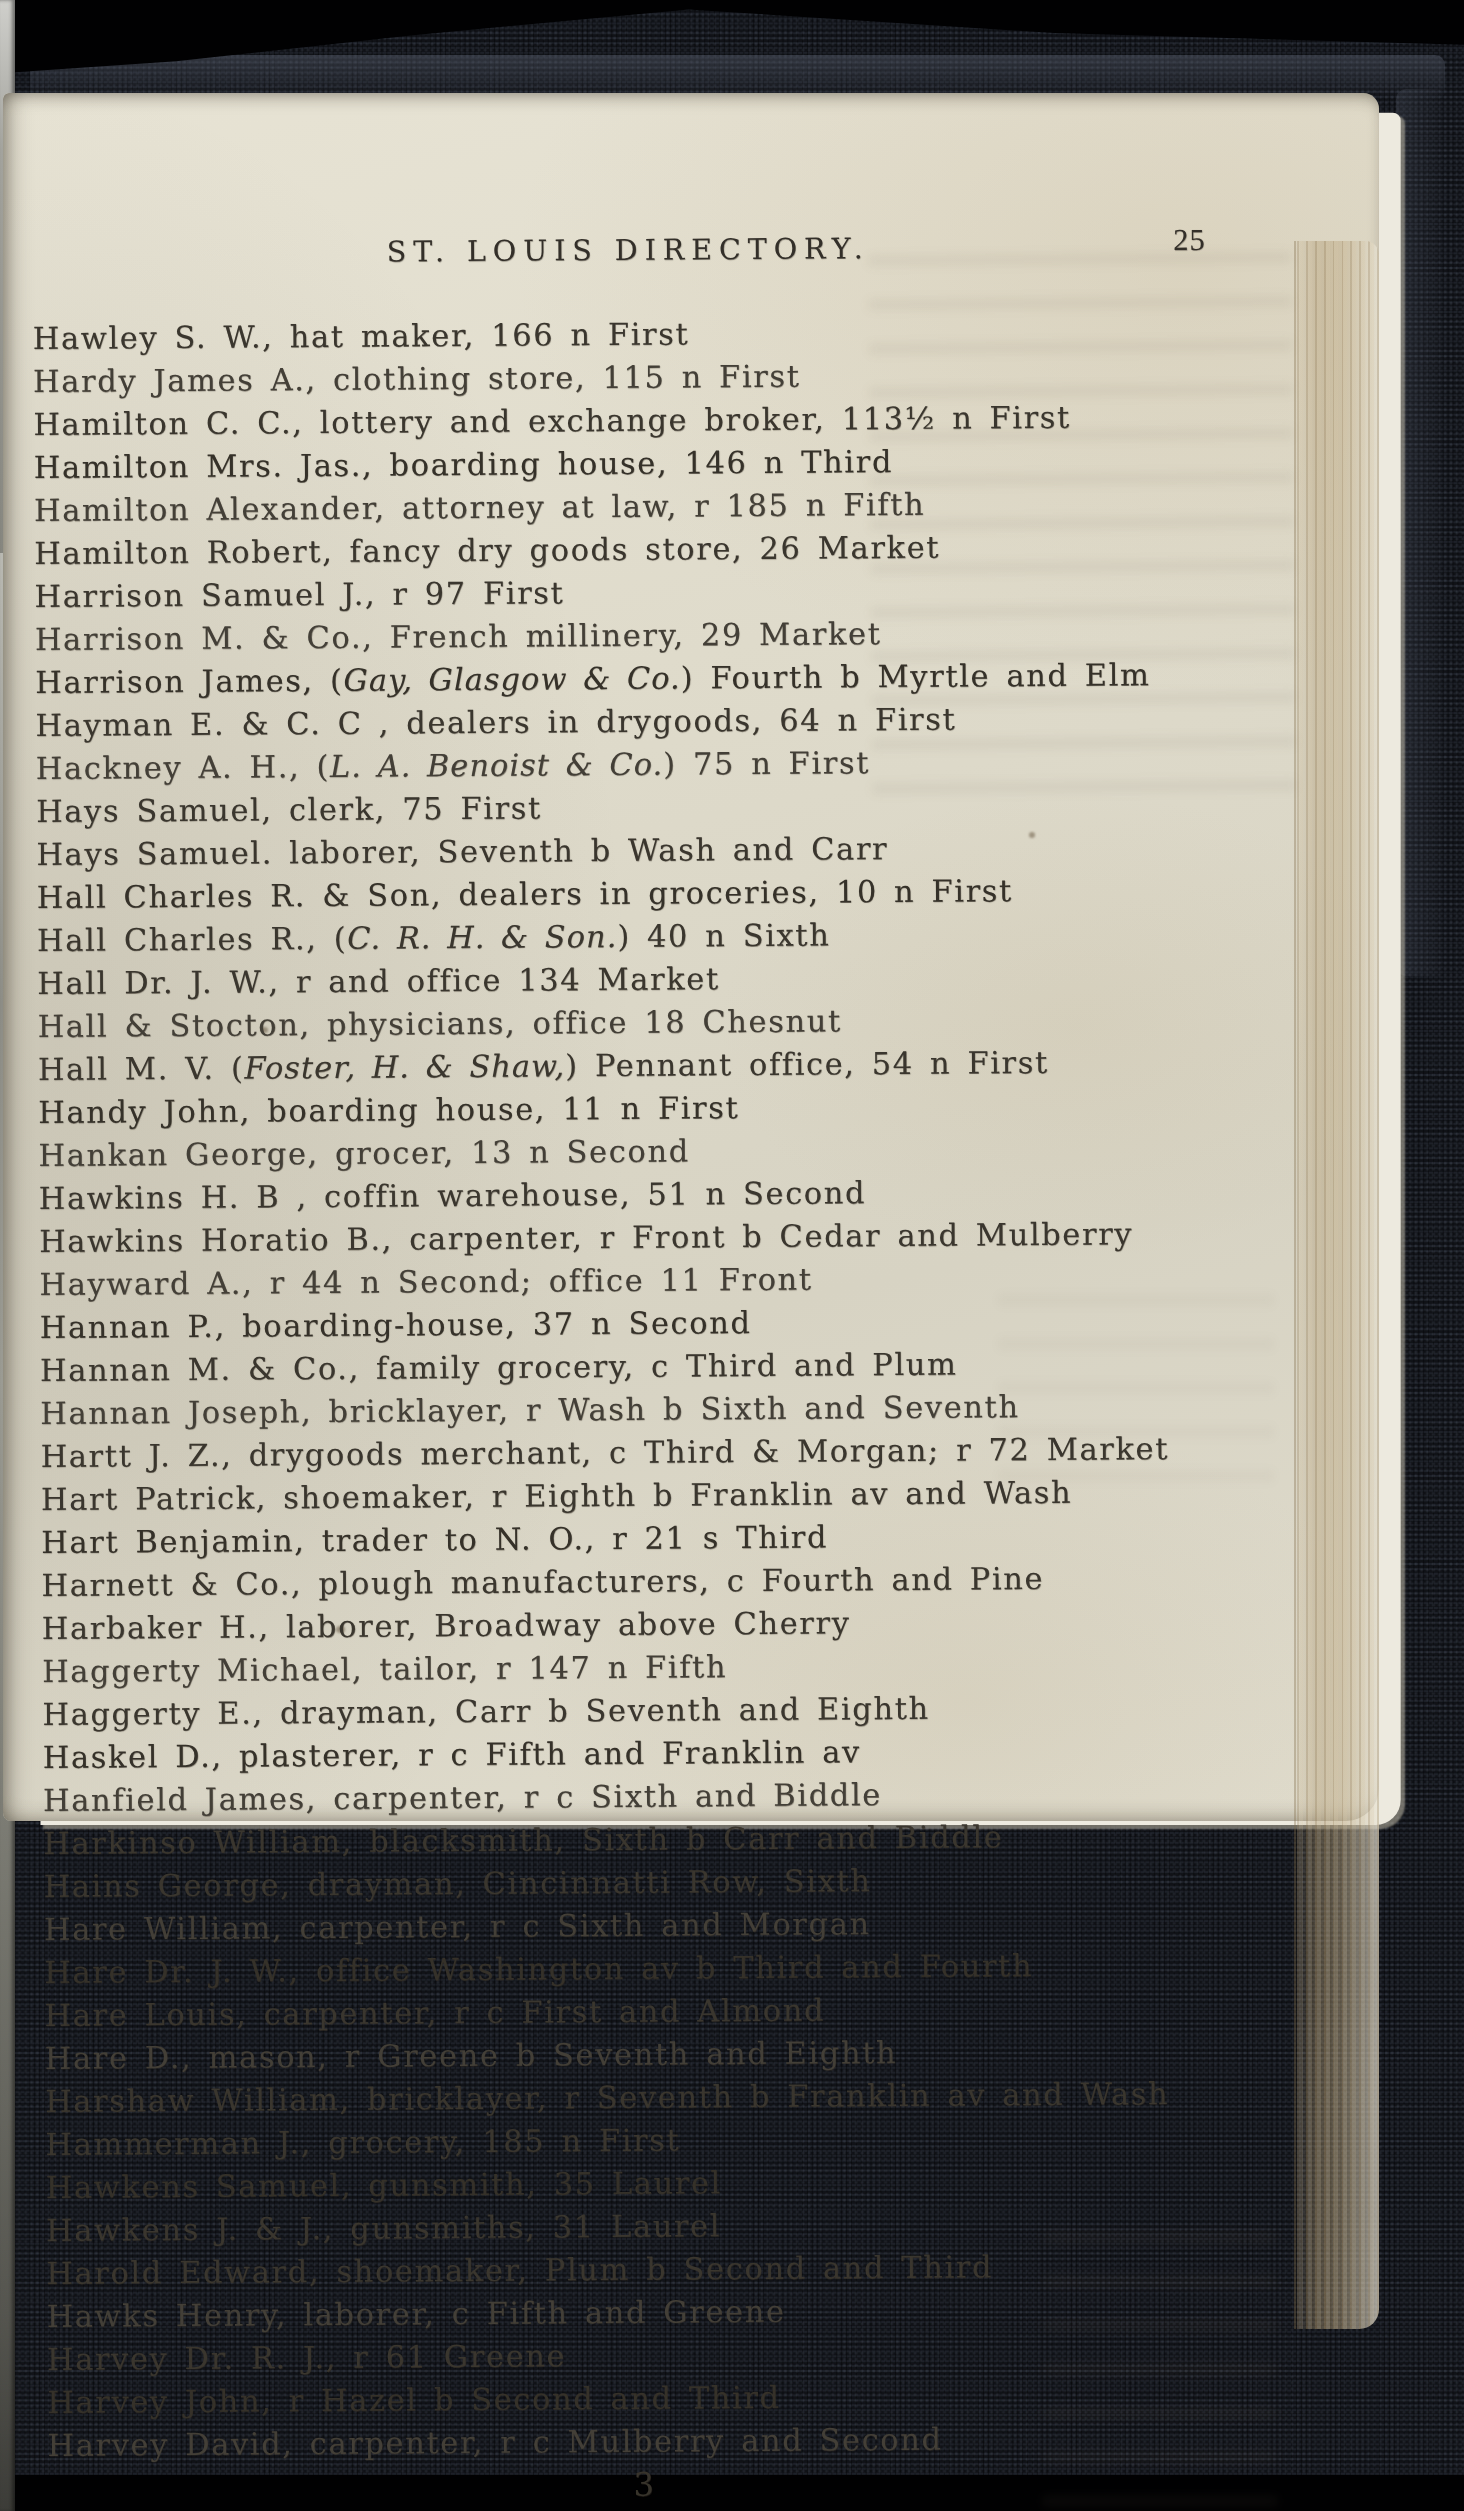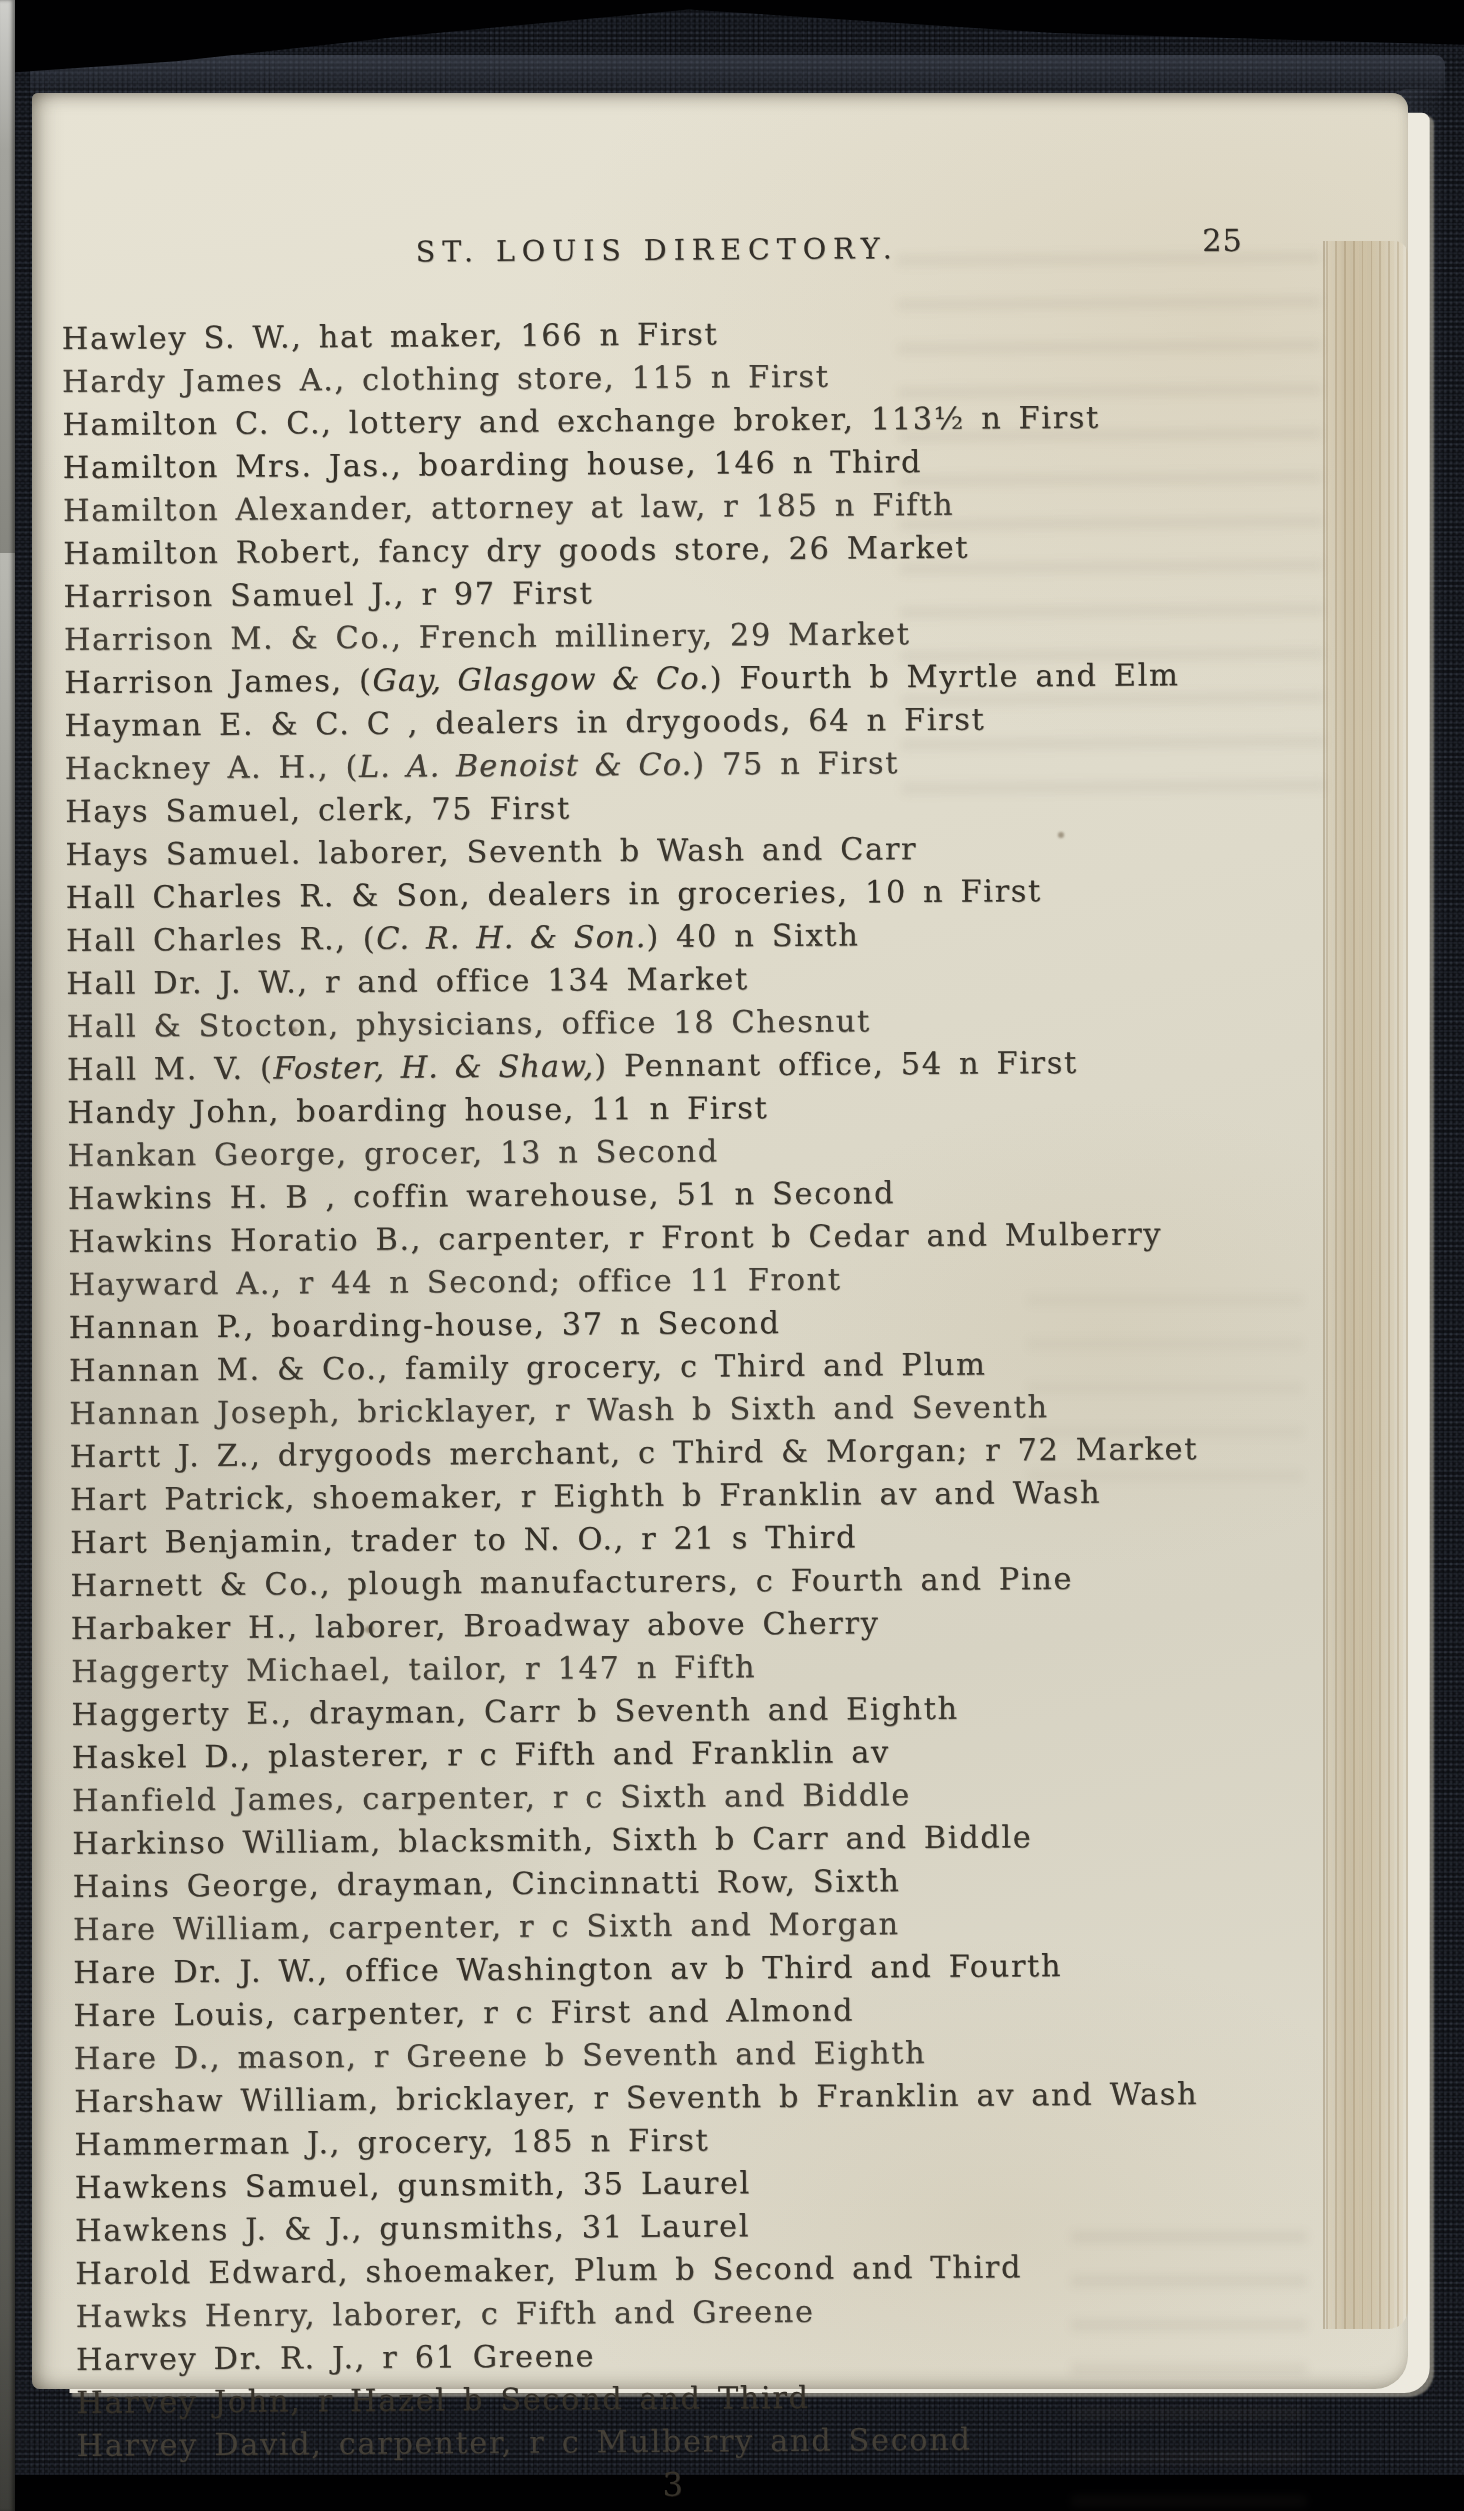--- a/index.html
+++ b/index.html
@@ -34,21 +34,21 @@
     position:absolute;left:0;right:0;bottom:0;height:37px;background:#010102;
   }
   
   .spine-strip{
     position:absolute;left:0;top:0;width:14.8px;height:100%;
     background:linear-gradient(180deg,#cfcfcb 0%,#a3a39d 6%,#86867f 22%,#b9b9b2 16%,#8d8d86 40%,#9b9b93 55%,#77776f 75%,#55554f 92%,#3c3c38 100%);
     box-shadow:inset -3px 0 3.9px rgba(0,0,0,0.45);
   }
   
   .page{
-    position:absolute;left:32px;top:93px;width:1376px;height:2296px;
+    position:absolute;left:3px;top:93px;width:1376px;height:1728px;
     border-radius:5.9px 15.8px 33px 7.9px;
     background-color:#dcd8c8;
     background-image:
       radial-gradient(1084px 690px at 86% 10%, rgba(198,182,150,0.28), transparent 62%),
       radial-gradient(512px 335px at 78% 54%, rgba(188,172,138,0.16), transparent 70%),
       radial-gradient(630px 414px at 70% 93%, rgba(186,172,140,0.18), transparent 70%),
       radial-gradient(887px 1478px at 4% 55%, rgba(116,108,92,0.16), transparent 65%),
       linear-gradient(168deg,#e7e3d4 0%,#dfdbcb 35%,#d7d3c3 68%,#e0dccd 100%);
     box-shadow:
       29.6px 11.8px 0 -7.9px #edeadf,
@@ -84,20 +84,21 @@
   .header-row{position:relative;height:51px;width:1192px;}
   .title{
     position:absolute;left:0;right:0;top:5.9px;text-align:center;
     font-size:28.6px;letter-spacing:6.9px;color:#332f29;
     text-shadow:0.5px 0.7px 0.8px rgba(50,44,36,0.45);
     white-space:nowrap;
   }
   .pagenum{
     position:absolute;left:1141px;top:0;font-size:30.5px;letter-spacing:1px;color:#332f29;
     text-shadow:0.5px 0.7px 0.8px rgba(50,44,36,0.45);
+    font-family:Liberation Serif, serif;
   }
   .entries{margin-top:35px;}
   .entry{
     font-size:30.5px;line-height:43px;letter-spacing:1.6px;word-spacing:4.9px;
     white-space:nowrap;color:#3a362e;
     text-shadow:0.4px 0.6px 0.7px rgba(55,48,38,0.5);
   }
   .entry:nth-child(3n+2){color:#433f37;}
   .entry:nth-child(5n+4){color:#353129;}
   .entry .it{font-style:italic;letter-spacing:1px;}

